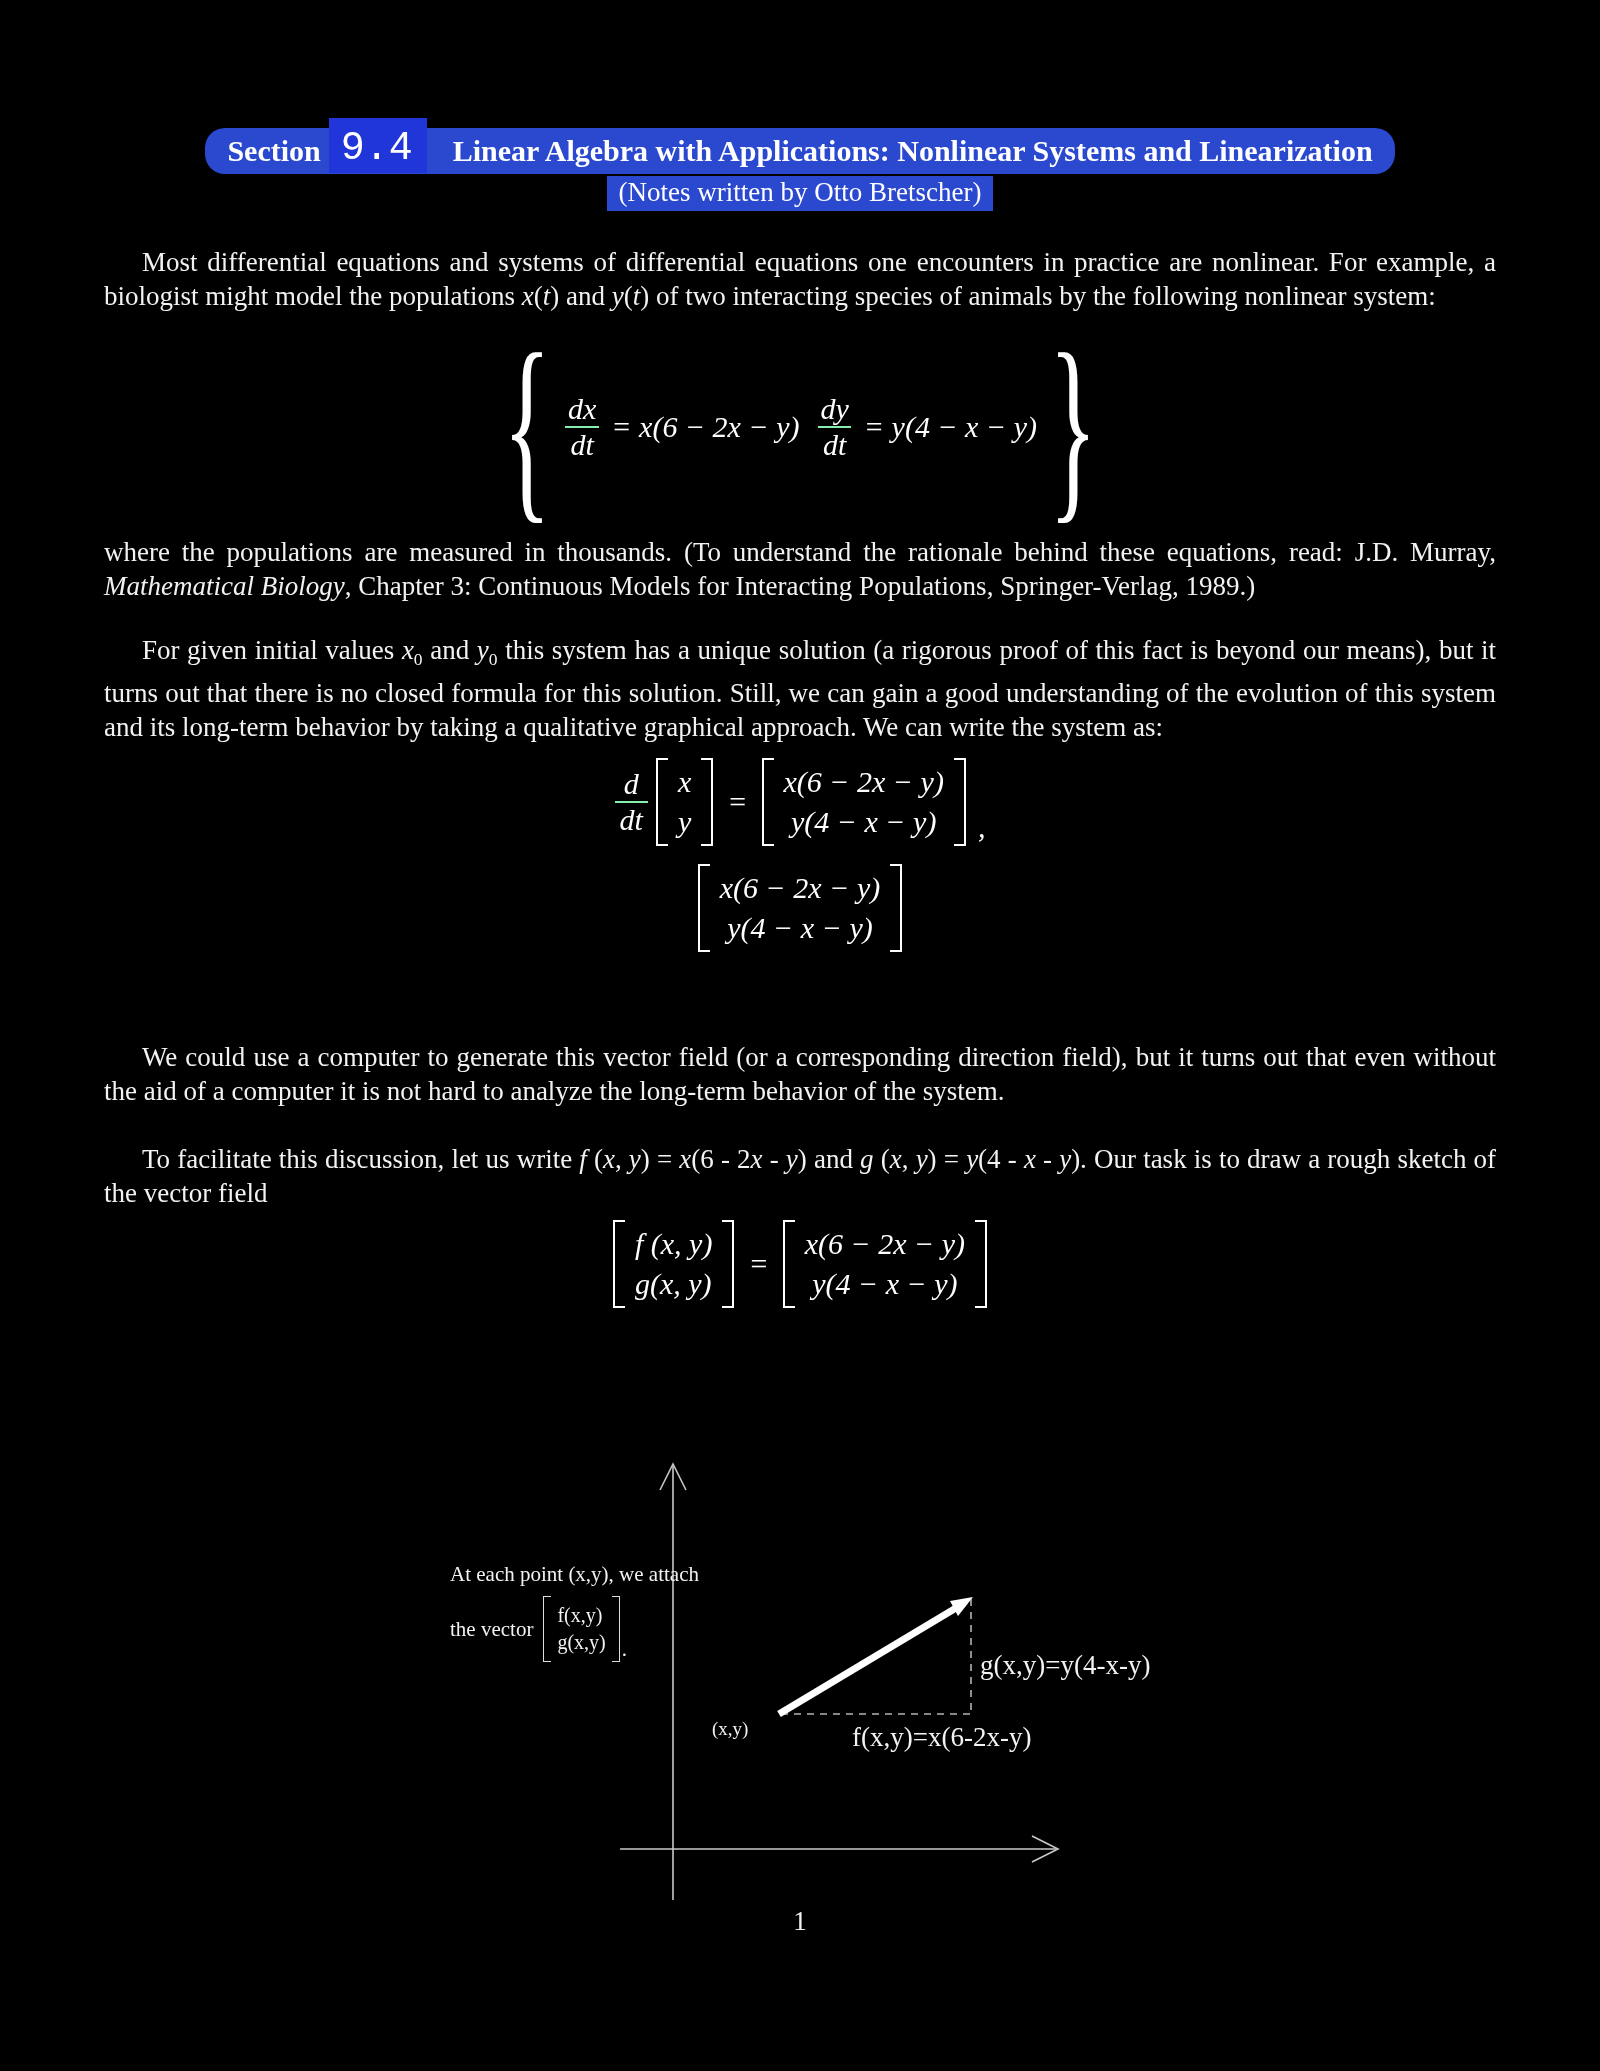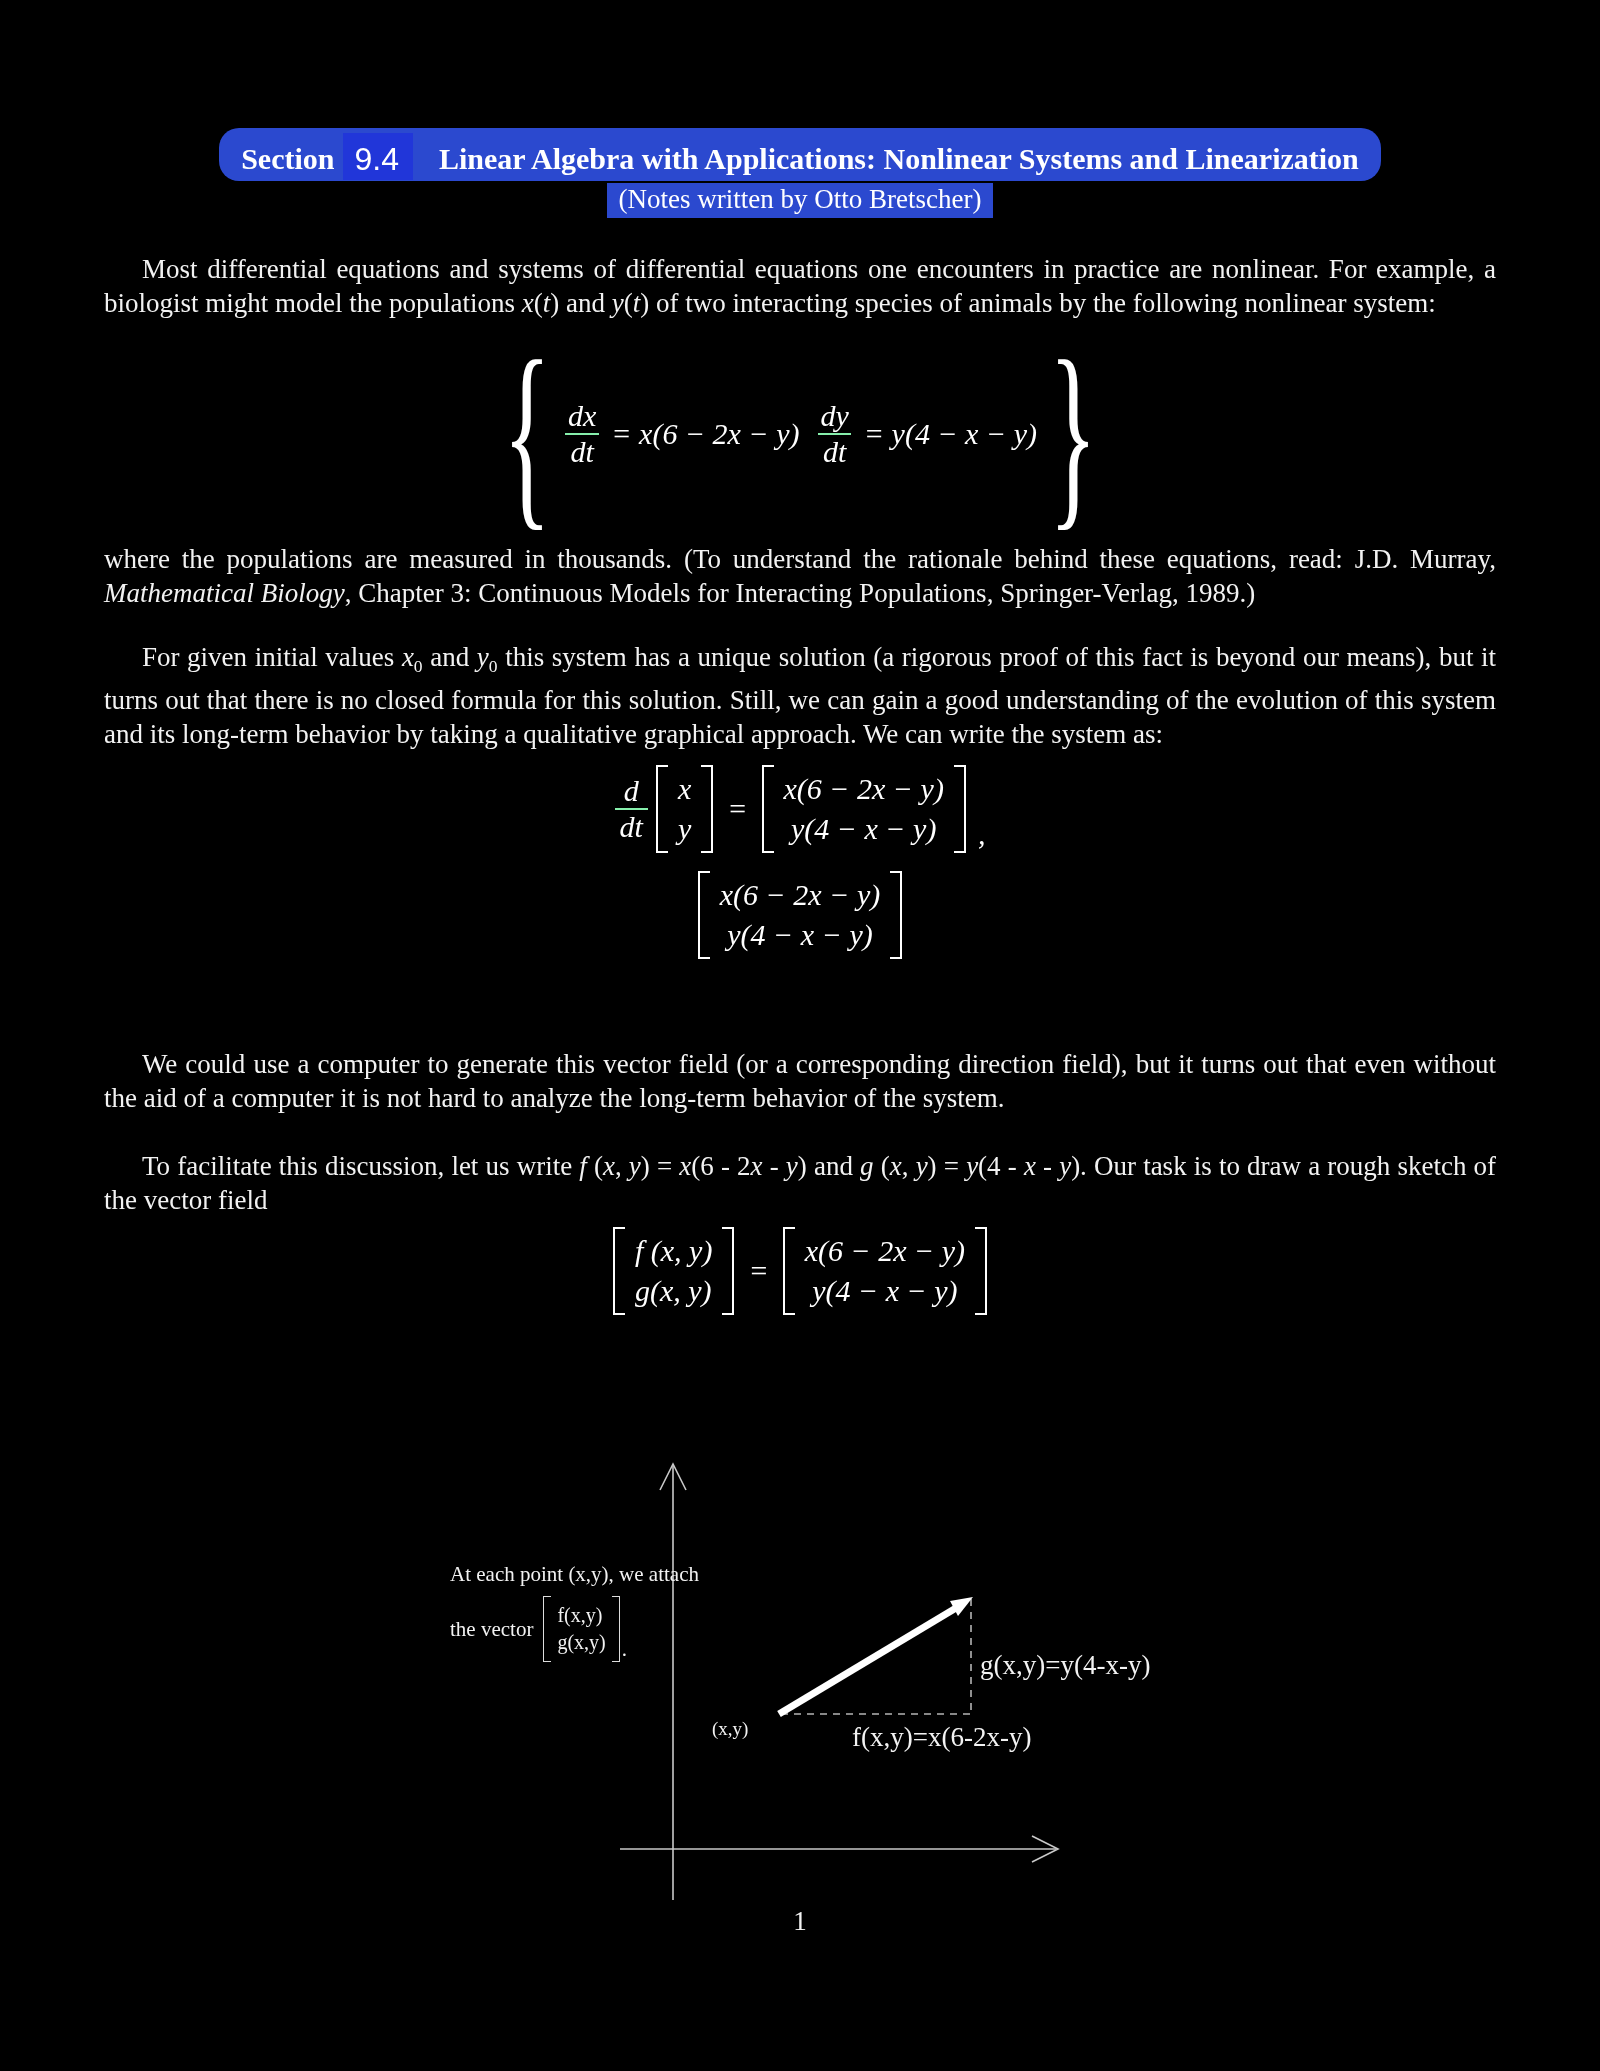--- a/index.html
+++ b/index.html
@@ -1,24 +1,24 @@
 <!DOCTYPE html>
 <html><head>
 <meta charset="utf-8">
 <style>
   html,body{margin:0;padding:0;background:#000;}
   .page{position:relative;width:1600px;height:2071px;background:#000;color:#f2f2f2;
         font-family:"Liberation Serif","DejaVu Serif",serif;overflow:hidden;}
 
   
   .header-wrap{margin-top:128px;text-align:center;}
-  .title-bar{display:inline-flex;align-items:flex-end;background:#2b49cf;border-radius:20px;
-             padding:14px 22px 5px 22px;}
+  .title-bar{display:inline-flex;align-items:center;background:#2b49cf;border-radius:20px;
+             padding:4px 22px 5px 22px;}
   .section-label{font-weight:bold;font-size:30px;color:#fff;}
-  .section-number{font-family:Liberation Sans, sans-serif;font-size:32px;
+  .section-number{font-family:Liberation Mono, monospace;font-size:40px;
                   background:#2136d9;color:#fff;padding:8px 14px 2px 12px;margin:-14px 10px -4px 8px;}
   .title-text{font-weight:bold;font-size:30px;color:#fff;margin-left:16px;white-space:nowrap;}
   .subtitle-wrap{text-align:center;margin-top:2px;}
   .subtitle{display:inline-block;background:#2b49cf;color:#fff;font-size:27px;padding:1px 12px 3px 12px;}
 
   
   .body-text{margin:0 104px;font-size:27px;line-height:34px;text-align:justify;color:#f2f2f2;}
   .indent{text-indent:38px;}
   sub{font-size:0.65em;}
 

